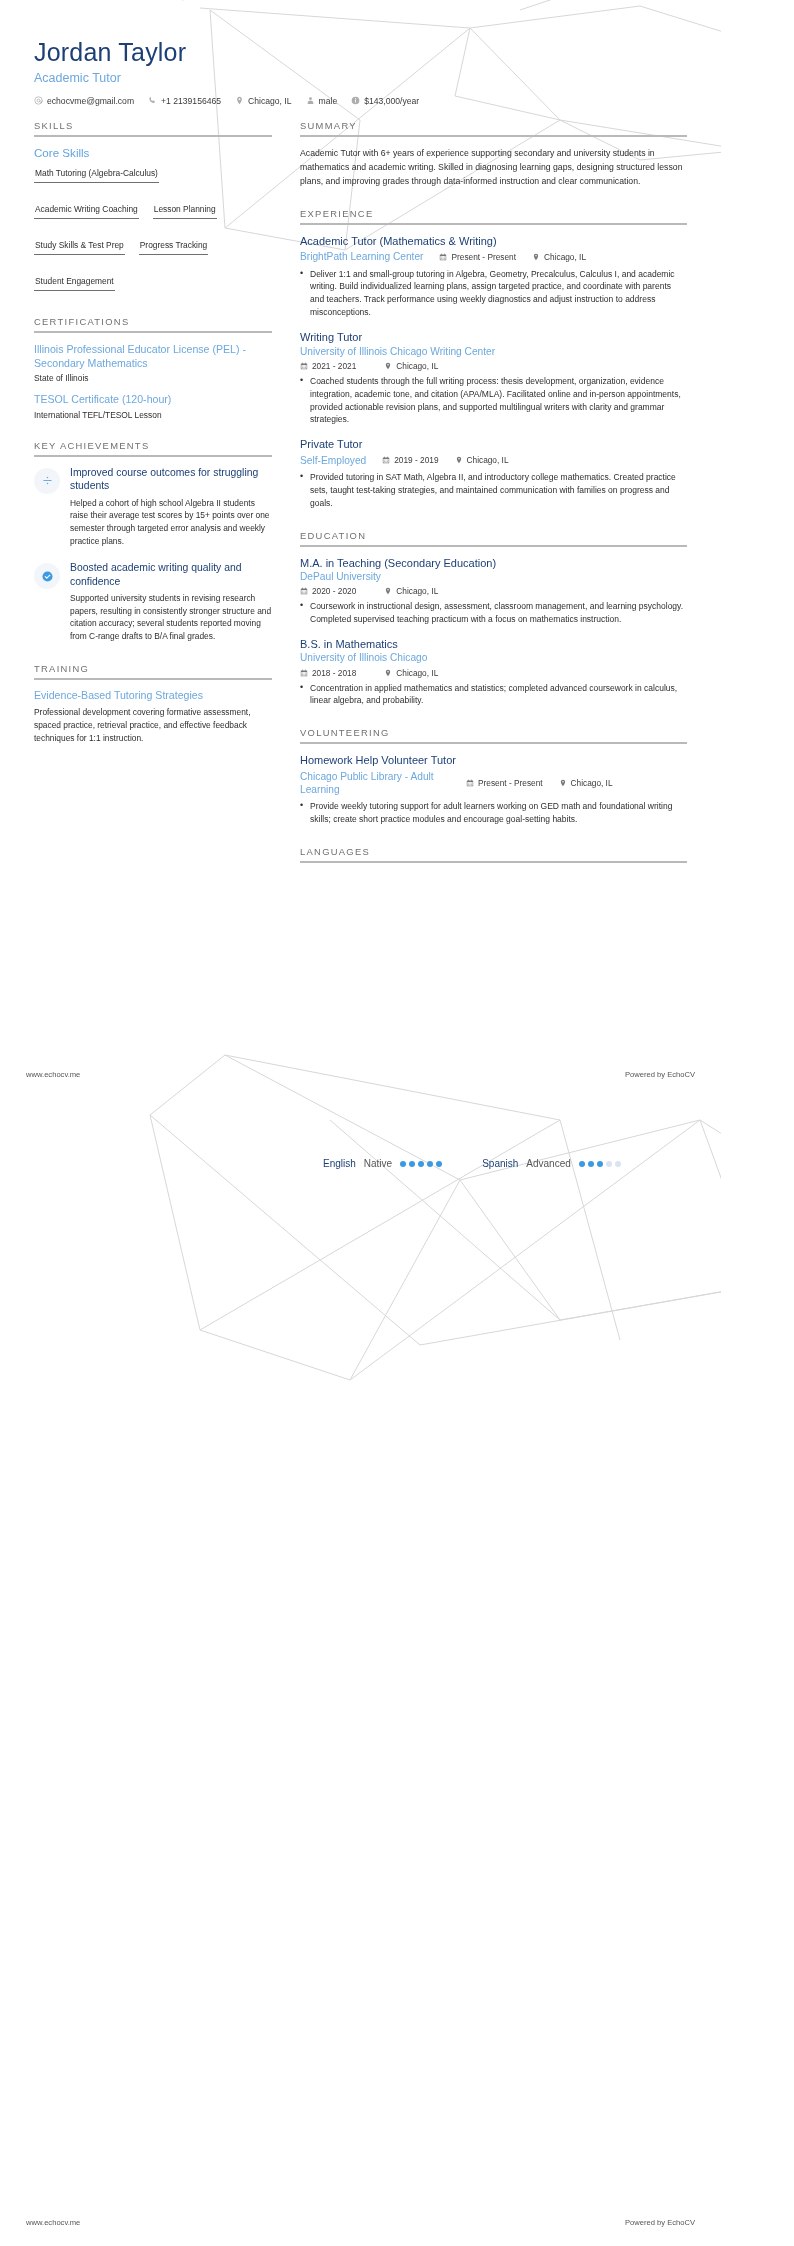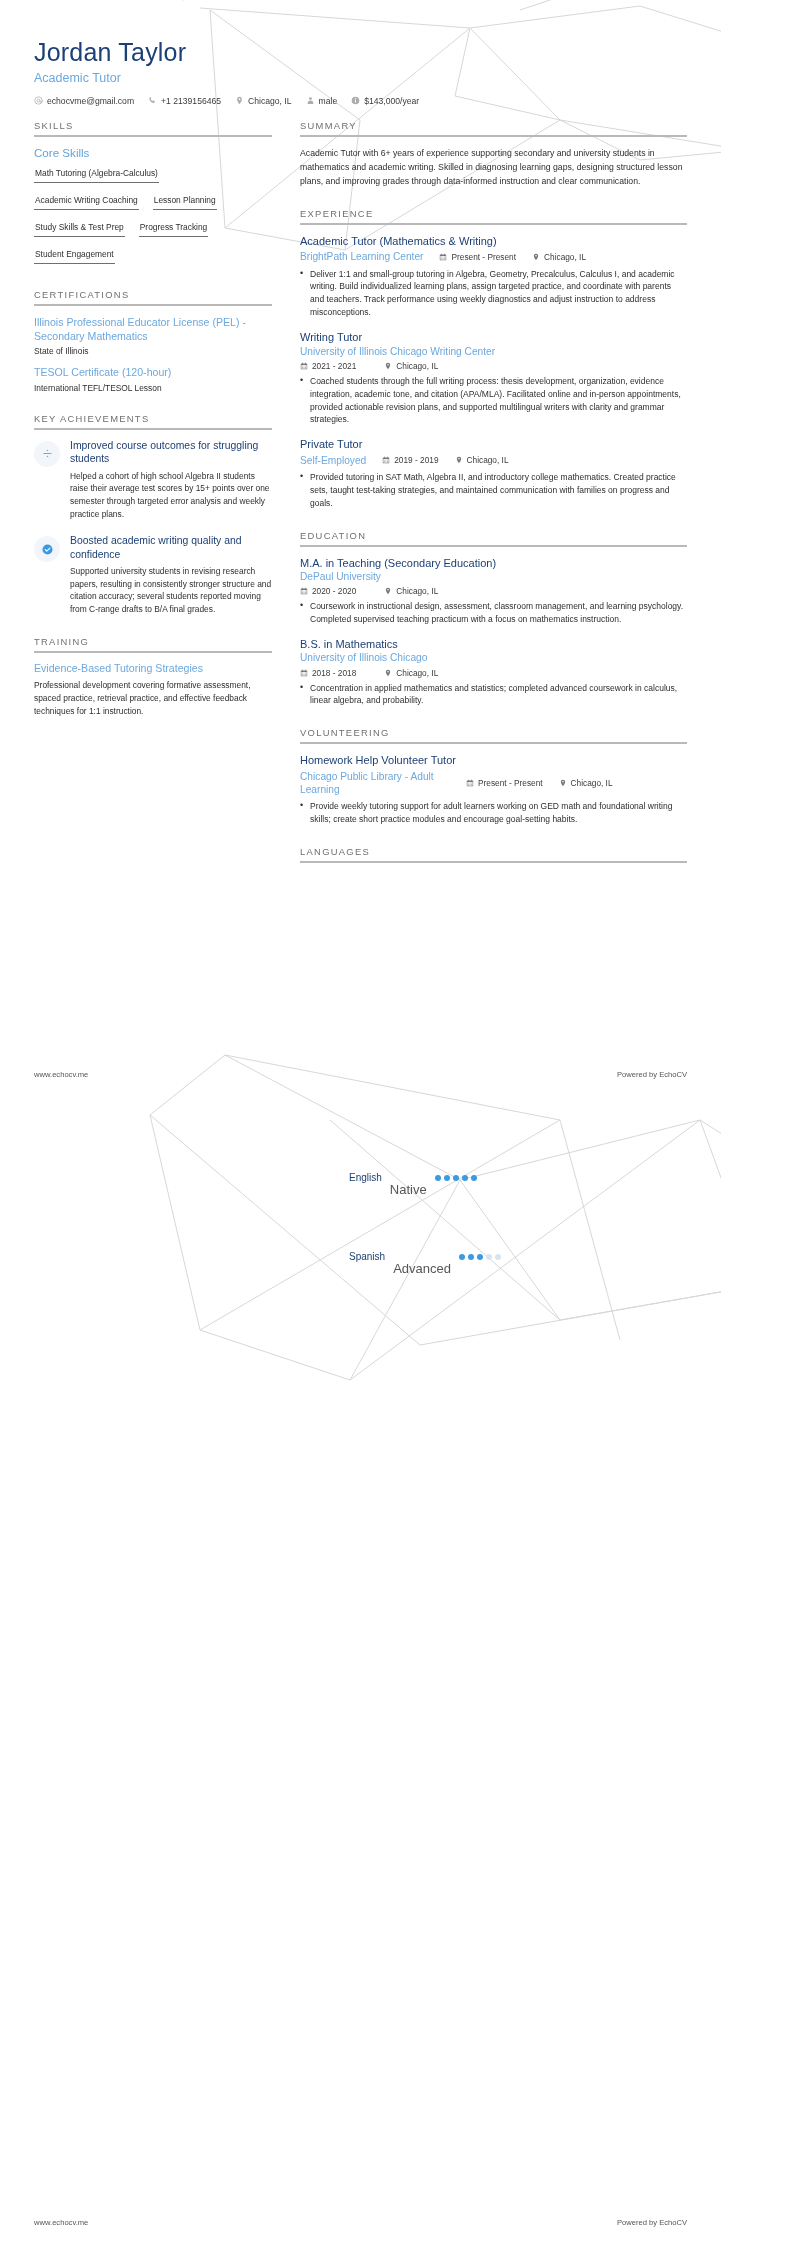--- a/index.html
+++ b/index.html
@@ -58,21 +58,21 @@
     font-size: 9.4px;
     letter-spacing: 1.3px;
     color: #6f6f6f;
     font-weight: 400;
     text-transform: uppercase;
   }
   .sec-rule { height: 2px; background: #b9b9b9; margin-top: 4px; margin-bottom: 9px; }
 
   
   .skill-group-title { font-size: 11.6px; color: #61a4dd; margin-bottom: 6px; }
-  .skill-tags { display: flex; flex-wrap: wrap; gap: 4px 14px; }
+  .skill-tags { display: flex; flex-wrap: wrap; gap: 13px 14px; }
   .skill-tag {
     font-size: 8.4px;
     color: #2e2e2e;
     padding: 3px 1px 4px 1px;
     border-bottom: 1px solid #6f6f6f;
     margin-bottom: 5px;
     white-space: nowrap;
   }
 
   
@@ -119,37 +119,37 @@
     padding-left: 10px; position: relative; margin-bottom: 2px;
   }
   .bullets li::before {
     content: "\2022"; position: absolute; left: 0; top: -1px; color: #2e2e2e; font-size: 9px;
   }
 
   
   .lang-wrap { display: flex; align-items: center; gap: 26px; flex-wrap: wrap; margin-top: 6px; }
   .lang { display: flex; align-items: center; gap: 8px; }
   .lang-name { font-size: 10px; color: #1c3f75; }
-  .lang-level { font-size: 13px; color: #555; margin-top: 24px; }
+  .lang-level { font-size: 10px; color: #555; }
   .dots { display: flex; gap: 3px; align-items: center; }
   .dot { width: 6px; height: 6px; border-radius: 50%; background: #d9e4ee; }
   .dot.on { background: #3b9ae1; }
 
   
   .footer {
     position: absolute; left: 0; right: 0;
     display: flex; justify-content: space-between;
-    padding: 0 34px;
+    padding: 0 26px;
     font-size: 7.6px; color: #555; text-align: center;
   }
   .footer-top { top: 1070px; }
   .footer-bottom { top: 2218px; }
 
   
-  .lang-band { position: absolute; left: 0; right: 7px; top: 1152px; padding: 0 54px; z-index: 2; }
+  .lang-band { position: absolute; left: 0; right: 7px; top: 1152px; padding: 0 28px; z-index: 2; }
   .lang-band .lang-wrap { justify-content: flex-start; padding-left: 295px; gap: 40px; }
 </style>
 </head>
 <body>
 
 <div class="page">
 
   <svg class="bg-lines" viewBox="0 0 794 2246" fill="none">
     <g stroke="#d5d7d9" stroke-width="1" fill="none">
       <path d="M182 0 L300 -20"></path>

